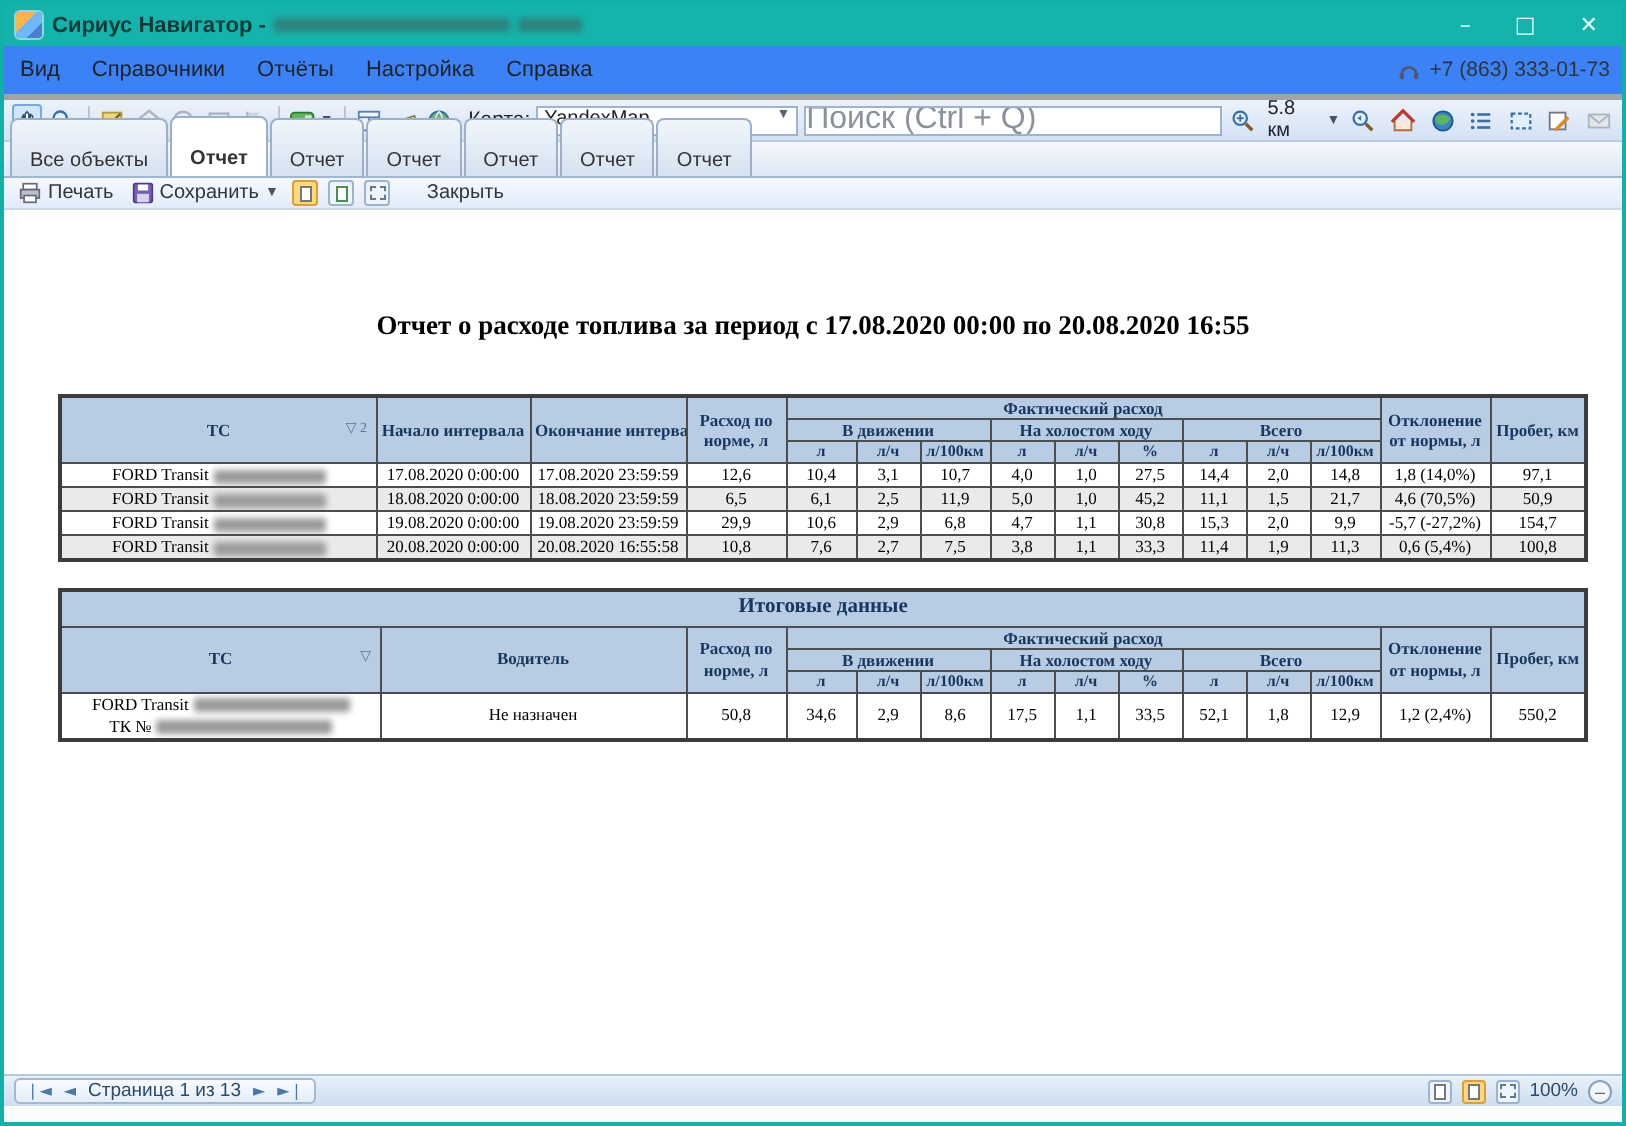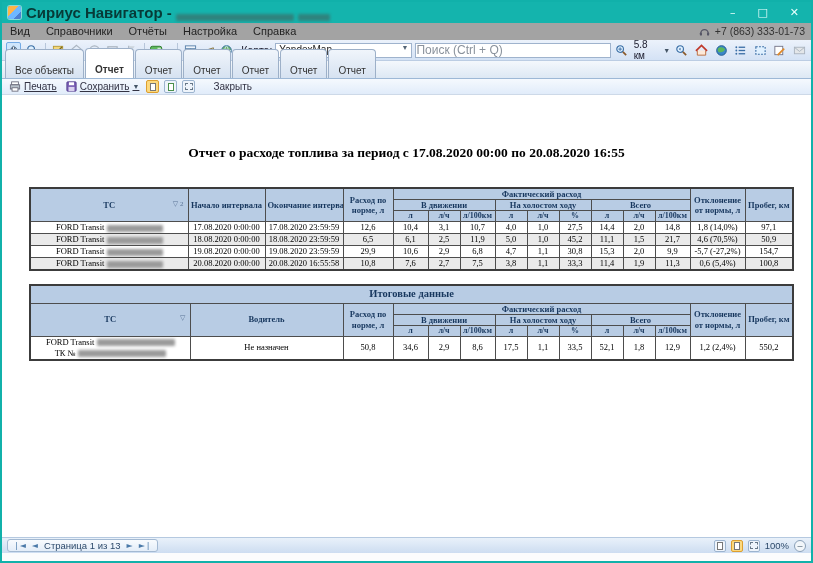--- a/index.html
+++ b/index.html
@@ -8,49 +8,49 @@
     width:813px;height:563px;margin:0 auto;
     border:2px solid #11b1aa;background:#fff;
     display:flex;flex-direction:column;
     font-family:"Liberation Sans",sans-serif;
     position:relative;overflow:hidden;
   }
   
   .titlebar{height:21px;background:#14b4ad;display:flex;align-items:center;padding:0 6px;flex:0 0 auto;}
   .titlebar .appicon{width:13px;height:13px;margin-right:5px;border-radius:2px;
     background:linear-gradient(135deg,#ffb347 0 40%,#6fb7ff 40% 70%,#4d7fd0 70%);box-shadow:0 0 0 1px rgba(255,255,255,.5);}
-  .titlebar .title{font-size:15px;color:#073a37;font-weight:bold;display:flex;align-items:flex-end;gap:4px;}
+  .titlebar .title{font-size:11px;color:#073a37;font-weight:bold;display:flex;align-items:center;gap:4px;}
   .redact{display:inline-block;height:7px;border-radius:1px;background:#9a9a9a;filter:blur(1.6px);vertical-align:middle;}
   .redact.dark{background:#2f837e;}
   .winbtns{margin-left:auto;display:flex;gap:22px;padding-right:6px;}
   .winbtn{color:#eafffd;font-size:11px;line-height:21px;cursor:default;font-family:"DejaVu Sans",sans-serif;}
   
-  .menubar{height:17px;background:#a3a3a3;border-bottom:1px solid #a3a3a3;display:flex;align-items:center;font-size:11px;color:#222;flex:0 0 auto;}
+  .menubar{height:27px;background:#3b82f6;border-bottom:3px solid #a3a3a3;display:flex;align-items:center;font-size:11px;color:#222;flex:0 0 auto;}
   .menu-item{padding:0 8px;line-height:17px;}
   .menubar-right{margin-left:auto;display:flex;align-items:center;gap:4px;padding-right:6px;font-size:10.5px;color:#333;}
   
   .toolbar{height:21px;background:linear-gradient(#ecf2fb,#d4e2f5);border-bottom:1px solid #bccde3;display:flex;align-items:center;padding:0 4px;gap:3px;flex:0 0 auto;}
   .tbtn{width:17px;height:17px;display:flex;align-items:center;justify-content:center;border-radius:2px;}
   .tbtn.sel{background:#cfe6fc;border:1px solid #74aae4;}
   .tsep{width:1px;height:15px;background:#b7c6da;margin:0 2px;}
   .combo{height:15px;background:#fff;border:1px solid #9fb3cd;display:flex;align-items:flex-start;font-size:10px;color:#222;padding:0 3px;}
   .combo .carets{margin-left:auto;color:#567;font-size:7px;}
   .lbl{font-size:10.5px;color:#223;}
-  .search{height:15px;width:218px;border:1px solid #9fb3cd;font-size:12px;padding:0 0;font-family:"Liberation Sans",sans-serif;color:#333;}
+  .search{height:15px;width:218px;border:1px solid #9fb3cd;font-size:16px;padding:0 0;font-family:"Liberation Sans",sans-serif;color:#333;}
   .search::placeholder{color:#8a929c;}
   .tb-right{margin-left:auto;display:flex;align-items:center;gap:4px;}
   .scale-text{font-size:10px;color:#223;}
   .mini-caret{font-size:7px;color:#456;}
   
   .tabstrip{height:18px;background:linear-gradient(#f4f8fc,#dde8f4);border-bottom:1px solid #9db8d6;display:flex;align-items:flex-end;padding:2px 0 0 3px;flex:0 0 auto;}
   .tab{font-size:10px;color:#333;background:linear-gradient(#f0f5fb,#d6e2f1);border:1px solid #9db0c8;border-bottom:none;border-radius:4px 4px 0 0;padding:15px 9px 1px;margin-right:1px;line-height:12px;}
   .tab.active{background:#fff;font-weight:bold;padding-bottom:2px;position:relative;z-index:2;}
   
   .rtoolbar{height:16px;background:linear-gradient(#f5f9fe,#e1ecfa);border-bottom:1px solid #cdd9e8;display:flex;align-items:center;gap:5px;padding:0 5px;font-size:10px;color:#334;flex:0 0 auto;}
-  .rtb-btn{display:flex;align-items:center;gap:3px;padding:0 2px;text-decoration:underline;}
+  .rtb-btn{display:flex;align-items:center;gap:3px;padding:0 2px;}
   .toggle{width:13px;height:13px;border-radius:2px;display:flex;align-items:center;justify-content:center;}
   .toggle.on{background:#fcd97e;border:1px solid #dd9f2f;}
   .toggle.off{background:#eef4fb;border:1px solid #9cb4cf;}
   .pg-glyph{width:6px;height:8px;background:#fff;border:1px solid #777;}
   .pg-glyph.green{border-color:#4a8f4a;}
   .fit-glyph{width:8px;height:7px;border:1px dashed #678;}
   
   .content{flex:1 1 auto;background:#fff;overflow:hidden;font-family:"Liberation Serif",serif;}
   .report-title{text-align:center;font-weight:bold;font-size:13.5px;color:#000;margin-top:50px;font-family:"Liberation Serif",serif;}
   table.rep{border-collapse:collapse;table-layout:fixed;width:763px;margin-left:27px;border:2px solid #3c3c3c;font-family:"Liberation Serif",serif;}

